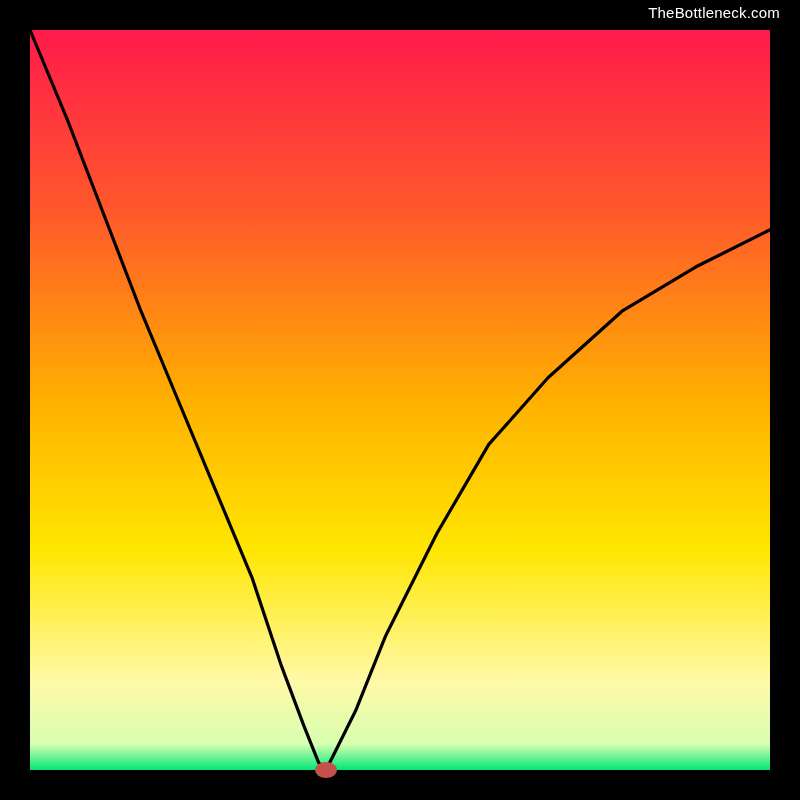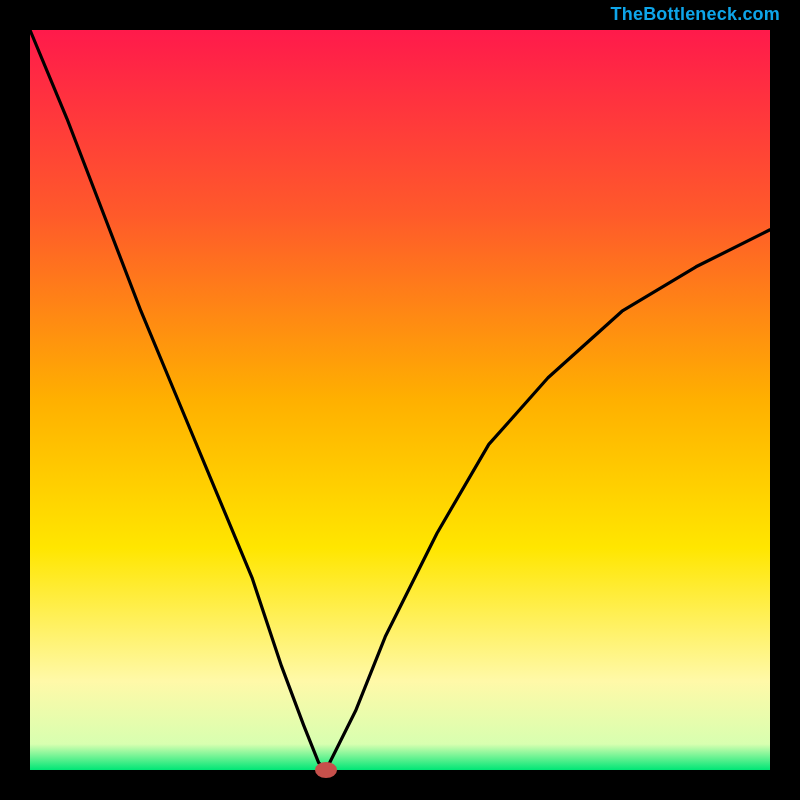--- a/index.html
+++ b/index.html
@@ -13,23 +13,23 @@
   .frame {
     position: relative;
     width: 800px;
     height: 800px;
     background: #000;
   }
   .watermark {
     position: absolute;
     top: 4px;
     right: 20px;
-    color: #0ea5e9;
-    font-size: 18px;
-    font-weight: 700;
+    color: #ffffff;
+    font-size: 15px;
+    font-weight: 400;
     letter-spacing: 0.2px;
     z-index: 5;
   }
   svg.chart {
     position: absolute;
     left: 0;
     top: 0;
   }
 </style>
 </head>

